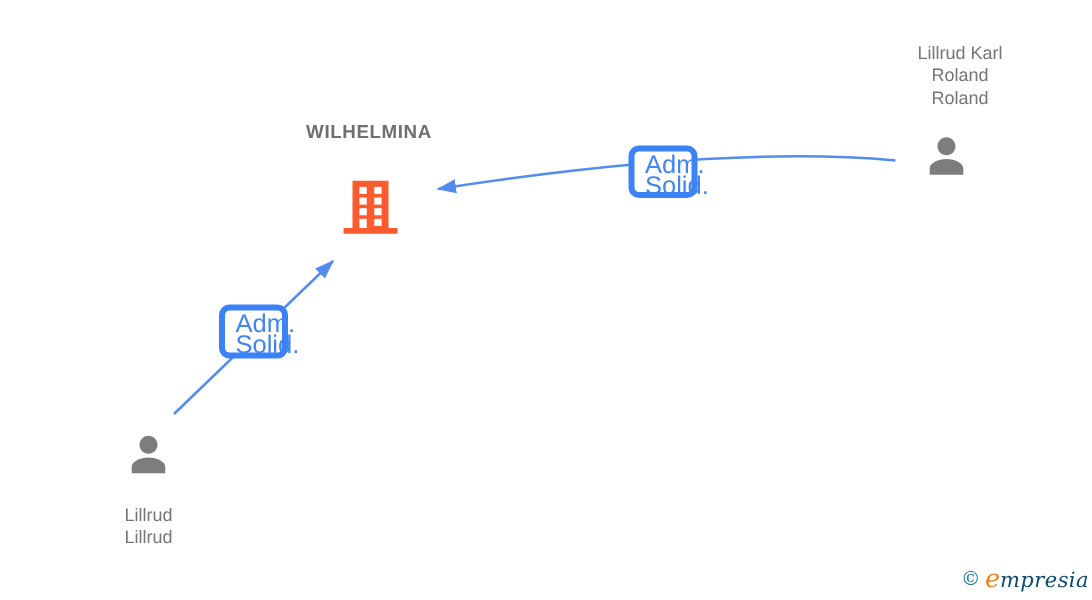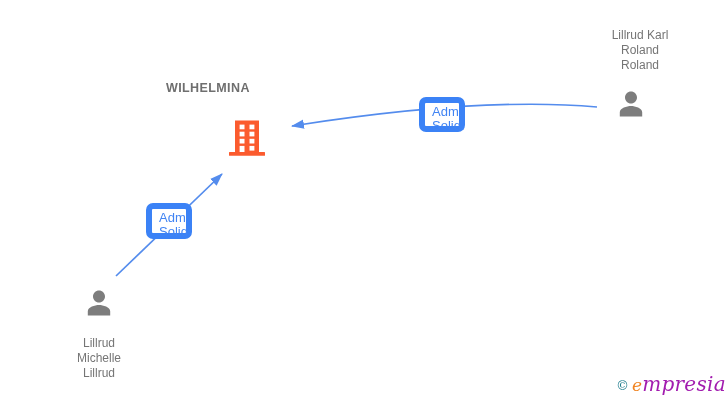--- a/index.html
+++ b/index.html
@@ -12,50 +12,50 @@
   }
   svg.edges{position:absolute;left:0;top:0;width:728px;height:400px;pointer-events:none;}
   .person-name{
     position:absolute;width:160px;text-align:center;
     color:#757575;font-size:12px;line-height:15px;
   }
   .person-icon{position:absolute;width:34px;height:32px;}
   .person-icon svg{width:100%;height:100%;display:block;}
 
   .company-name{
-    position:absolute;left:166px;top:81px;width:160px;text-align:left;
+    position:absolute;left:166px;top:81px;width:160px;text-align:center;
     color:#6f6f6f;font-size:12.5px;font-weight:bold;line-height:14.5px;
     letter-spacing:0.4px;
   }
   .company-name .l2{word-spacing:6px;}
   .building-icon{position:absolute;left:228px;top:119px;width:38px;height:38px;}
   .building-icon svg{width:100%;height:100%;display:block;}
 
   
   .edge-label{
     position:absolute;box-sizing:border-box;
     background:#ffffff;
-    border:6px solid #3b82f6;border-radius:7px;
-    color:#4184f3;font-size:13px;line-height:14px;
+    border:4px solid #3b82f6;border-radius:7px;
+    color:#4184f3;font-size:17px;line-height:14px;
     padding:2px 0 0 7px;
   }
   .edge-label .lbl-line{white-space:nowrap;}
   #edge-label-1{left:419px;top:97px;width:46px;height:35px;}
   #edge-label-2{left:146px;top:203px;width:46px;height:36px;}
 
   
   .brand{
     position:absolute;right:2px;bottom:4px;
     font-family:"DejaVu Serif", serif;
     font-size:14px;
     white-space:nowrap;
   }
   .brand .copy{color:#1f7d8e;font-style:normal;font-size:13px;vertical-align:1px;margin-right:3px;}
   .brand .b-init{color:#f0821e;font-style:italic;font-size:17px;}
-  .brand .b-rest{color:#a21caf;font-style:italic;font-size:20px;letter-spacing:0.3px;}
+  .brand .b-rest{color:#0c4a6e;font-style:italic;font-size:14px;letter-spacing:0.3px;}
 </style>
 </head>
 <body>
 
 <div class="canvas">
 
   <svg class="edges">
     <defs>
       <marker id="arrowhead" markerUnits="userSpaceOnUse" markerWidth="14" markerHeight="11" viewBox="0 0 14 11" refX="12" refY="5.5" orient="auto">
         <path d="M0,0.8 L13,5.5 L0,10.2 Z" fill="#548ced"></path>
@@ -98,21 +98,20 @@
     </svg>
   </div>
 
   <div class="person-icon" style="left:82px;top:287px;">
     <svg viewBox="0 0 24 24" fill="#7d7d7d">
       <path d="M12 11.6c2.5 0 4.5-2 4.5-4.5S14.5 2.6 12 2.6s-4.5 2-4.5 4.5 2 4.5 4.5 4.5zm0 1.9c-3.1 0-8.4 1.6-8.4 4.7v3.2h16.8v-3.2c0-3.1-5.3-4.7-8.4-4.7z"></path>
     </svg>
   </div>
   <div class="person-name" style="left:19px;top:336px;">
     <div>Lillrud</div>
-    <div>Michelle</div>
     <div>Lillrud</div>
   </div>
 
   <div class="edge-label" id="edge-label-1">
     <div class="lbl-line">Adm.</div>
     <div class="lbl-line">Solid.</div>
   </div>
   <div class="edge-label" id="edge-label-2">
     <div class="lbl-line">Adm.</div>
     <div class="lbl-line">Solid.</div>

